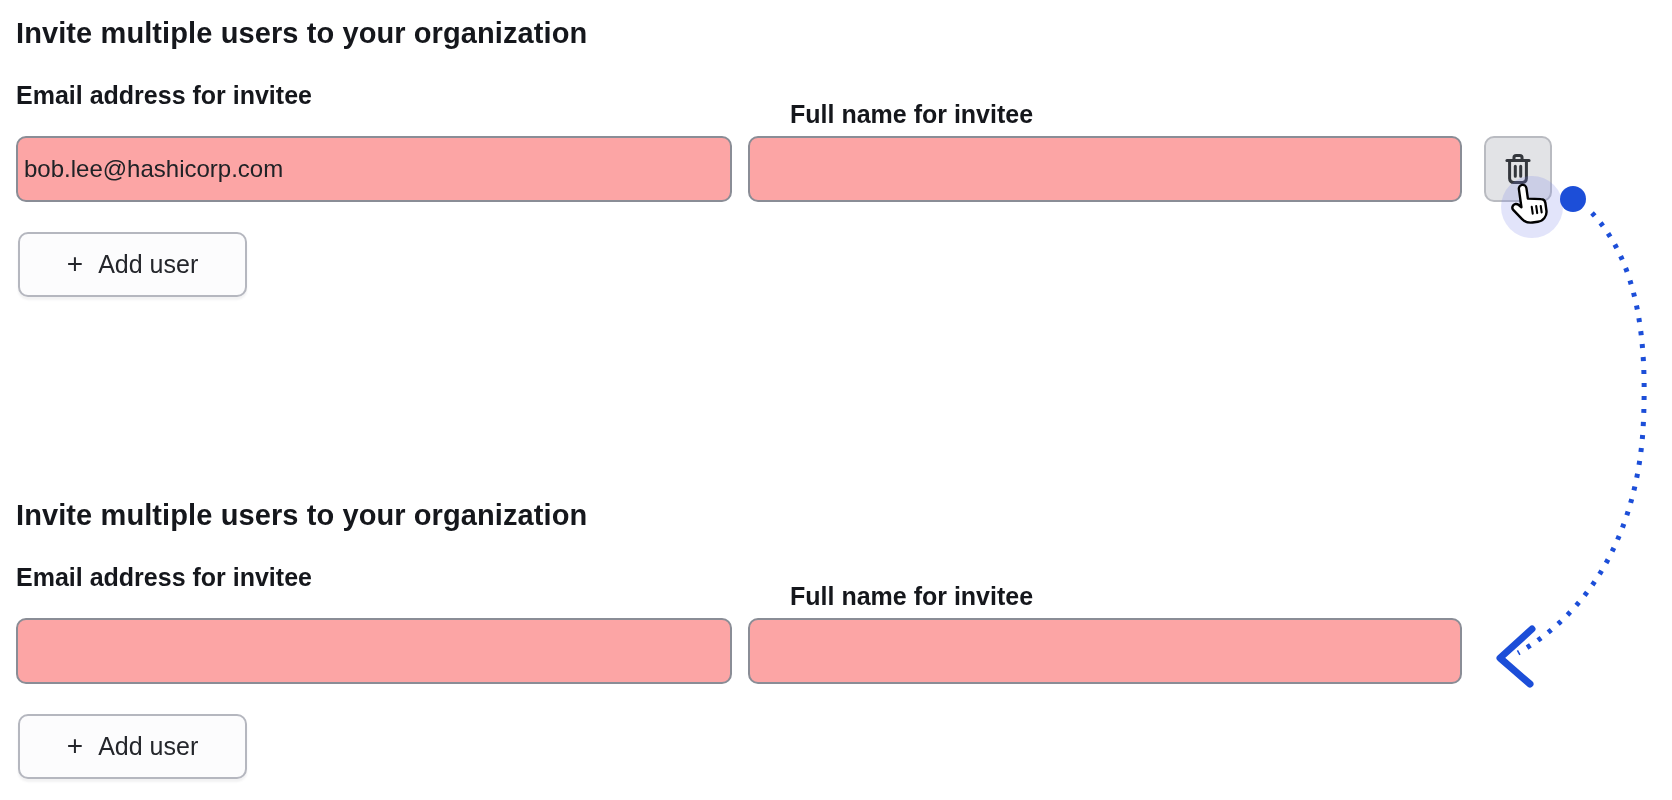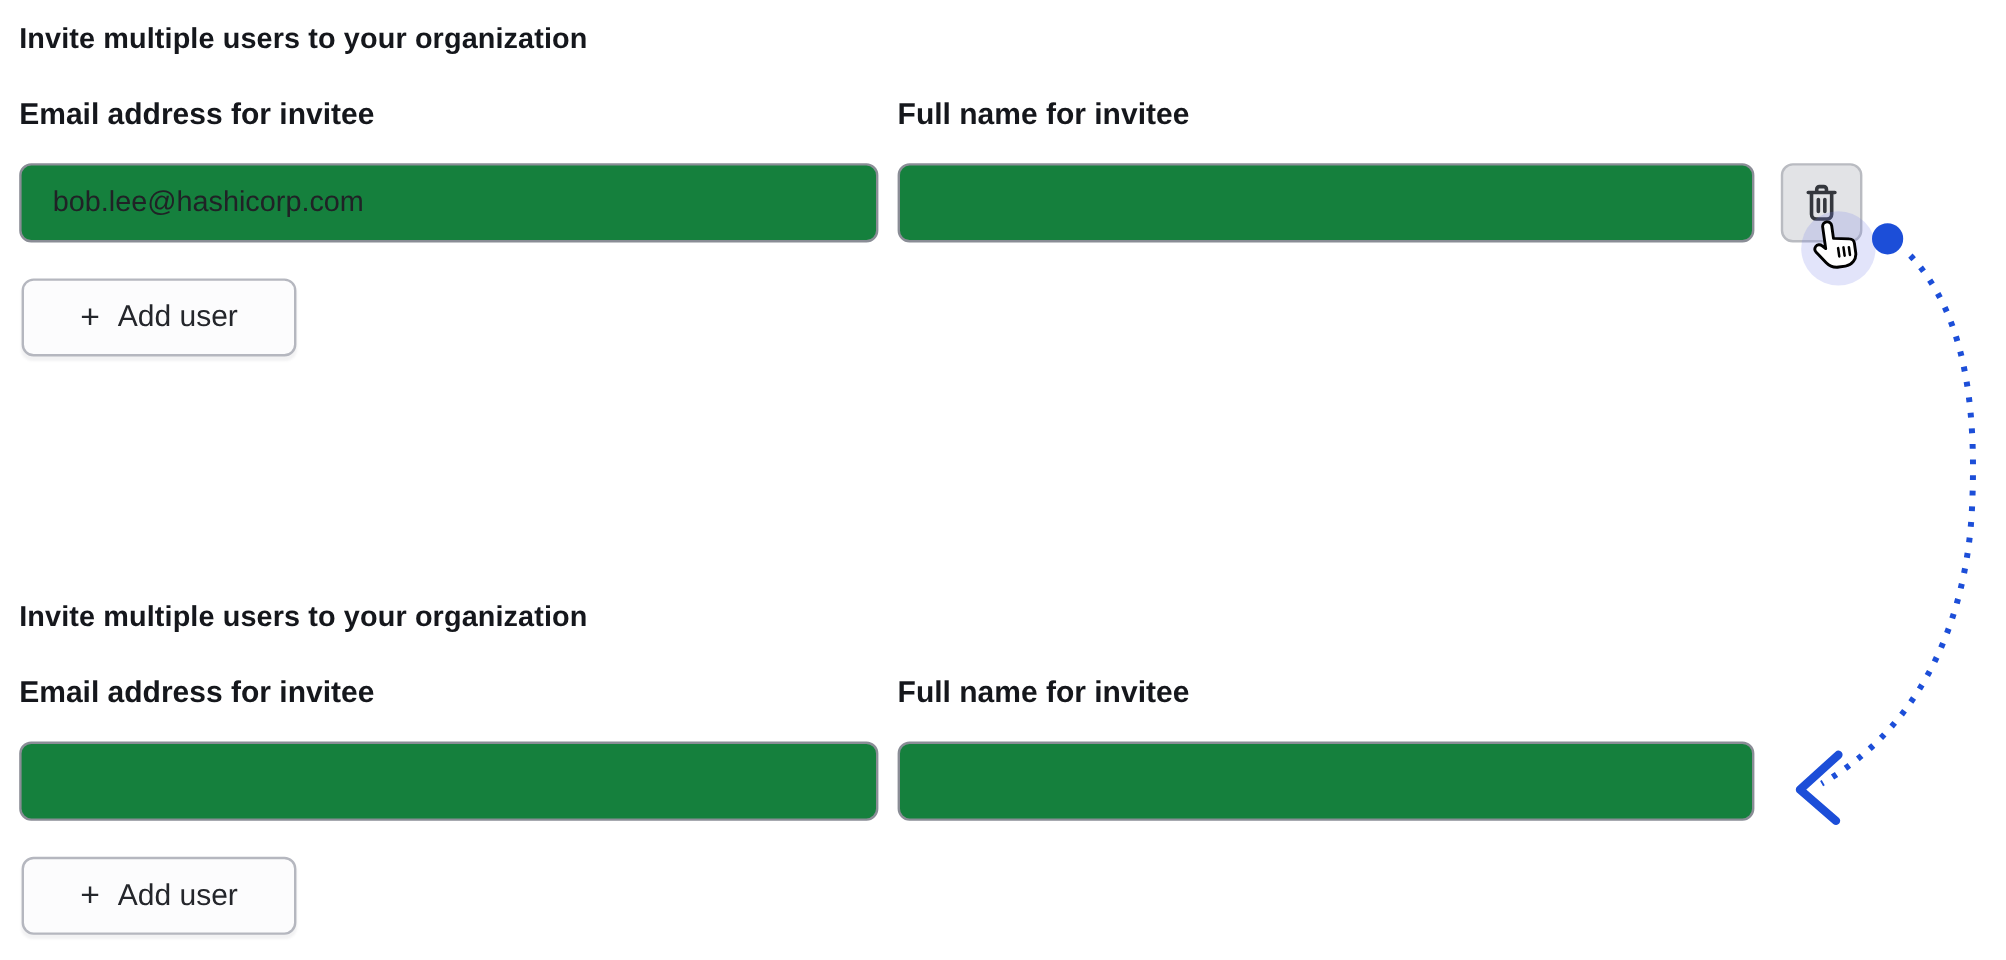--- a/index.html
+++ b/index.html
@@ -8,35 +8,35 @@
   #canvas {
     position:relative; width:1672px; height:800px;
     background:#ffffff; overflow:hidden;
   }
   .form-section { position:absolute; left:0; width:1672px; height:318px; }
   .form-section.s1 { top:0; }
   .form-section.s2 { top:482px; }
 
   .form-heading {
     position:absolute; left:16px; top:18px;
-    font-size:24px; font-weight:700; color:#15171c; line-height:30px;
+    font-size:29px; font-weight:700; color:#15171c; line-height:30px;
     letter-spacing:0.1px;
   }
   .field-label {
     position:absolute; top:80px;
     font-size:25px; font-weight:700; color:#15171c; line-height:30px;text-align:center;
   }
   .label-email { left:16px; }
-  .label-fullname { left:748px; }
+  .label-fullname { left:790px;margin-top:19px; }
 
   .text-input {
     position:absolute; top:136px; height:66px;
-    background:#15803d; border:2px solid #8a8d96; border-radius:10px;
+    background:#fca5a5; border:2px solid #8a8d96; border-radius:10px;
     font-family:"Liberation Sans", sans-serif;
-    font-size:24px; color:#202226; padding:0 26px; outline:none;
+    font-size:24px; color:#202226; padding:0 6px; outline:none;
   }
   .input-email { left:16px; width:716px; }
   .input-fullname { left:748px; width:714px; }
 
   .delete-button {
     position:absolute; left:1484px; top:136px; width:68px; height:66px;
     background:#e2e3e6; border:2px solid #b9bbc1; border-radius:10px;
     display:flex; align-items:center; justify-content:center;
     cursor:pointer; padding:0;
   }

